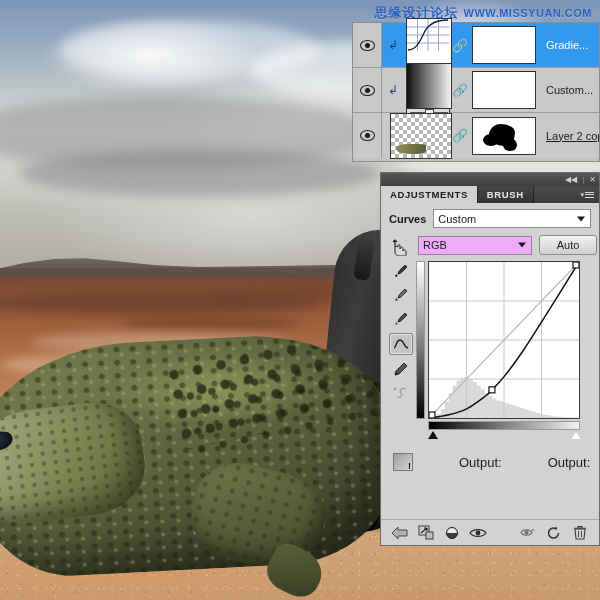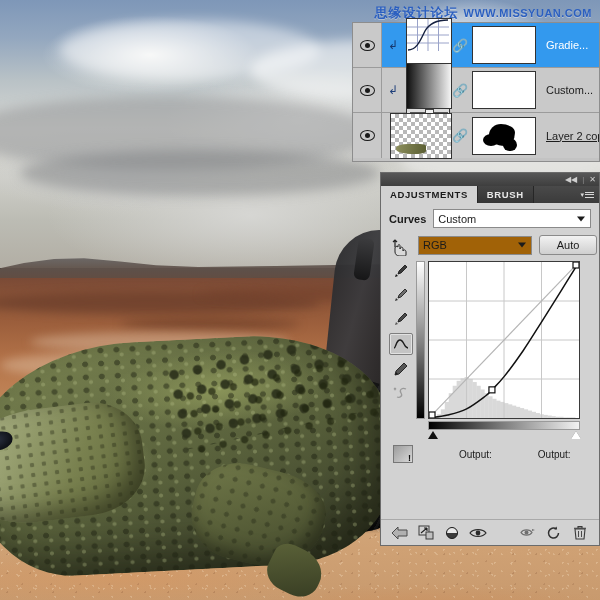--- a/index.html
+++ b/index.html
@@ -260,21 +260,21 @@
     width:0;height:0;border-left:4px solid transparent;border-right:4px solid transparent;border-top:5px solid #1b1b1b;}
 
   .curve-main{display:flex;gap:5px;margin-top:2px;}
   .tool-col{width:26px;display:flex;flex-direction:column;align-items:center;gap:4px;padding-top:2px;}
   .tool-btn{width:22px;height:20px;display:flex;align-items:center;justify-content:center;}
   .tool-btn.boxed{border:1px solid #7e7e7e;background:#c4c4c4;border-radius:2px;box-shadow:inset 0 0 0 1px #e2e2e2;}
 
   .curve-right{flex:1 1 auto;}
   .chan-row{display:flex;align-items:center;gap:7px;margin-bottom:6px;}
   .chan-select{
-    width:104px;height:17px;background:#a16207;border:1px solid #8a8a8a;
+    width:104px;height:17px;background:#f0abfc;border:1px solid #8a8a8a;
     display:flex;align-items:center;padding:0 4px;font-size:11px;position:relative;
   }
   .auto-btn{
     width:56px;height:18px;border:1px solid #8a8a8a;border-radius:3px;
     background:linear-gradient(180deg,#f2f2f2,#cfcfcf);
     display:flex;align-items:center;justify-content:center;font-size:11px;
   }
   .graph-wrap{position:relative;width:172px;height:178px;margin-left:-2px;}
   .vgrad{position:absolute;left:0;top:0;width:9px;height:158px;
     background:linear-gradient(180deg,#ffffff 0%,#7a7a7a 55%,#000000 100%);border:1px solid #9a9a9a;box-sizing:border-box;}
@@ -283,21 +283,21 @@
     background:#fff;border:1px solid #3a3a3a;box-sizing:border-box;overflow:hidden;
   }
   .hgrad{position:absolute;left:12px;top:160px;width:152px;height:9px;
     background:linear-gradient(90deg,#000 0%,#7a7a7a 48%,#f2f2f2 100%);border:1px solid #9a9a9a;box-sizing:border-box;}
   .handle-black{position:absolute;left:12px;top:170px;width:0;height:0;
     border-left:5px solid transparent;border-right:5px solid transparent;border-bottom:8px solid #111;}
   .handle-white{position:absolute;left:155px;top:170px;width:0;height:0;
     border-left:5px solid transparent;border-right:5px solid transparent;border-bottom:8px solid #fff;
     filter:drop-shadow(0 0 .6px #555);}
 
-  .io-row{display:flex;gap:46px;margin-top:6px;padding-left:4px;align-items:center;font-size:10px;}
+  .io-row{display:flex;gap:46px;margin-top:14px;padding-left:4px;align-items:center;font-size:13px;}
   .clip-warn{width:18px;height:16px;border:1px solid #777;background:linear-gradient(135deg,#9c9c9c,#d8d8d8);
     position:relative;flex:0 0 18px;}
   .clip-warn::after{content:"!";position:absolute;right:1px;bottom:-1px;font-size:9px;color:#111;font-weight:bold;}
 
   .adj-footer{
     position:absolute;left:0;right:0;bottom:0;height:25px;border-top:1px solid #a9a9a9;
     background:#d2d2d2;display:flex;align-items:center;gap:0;padding:0 6px;
   }
   .foot-btn{width:26px;height:22px;display:flex;align-items:center;justify-content:center;}
   .foot-spacer{flex:1 1 auto;}

